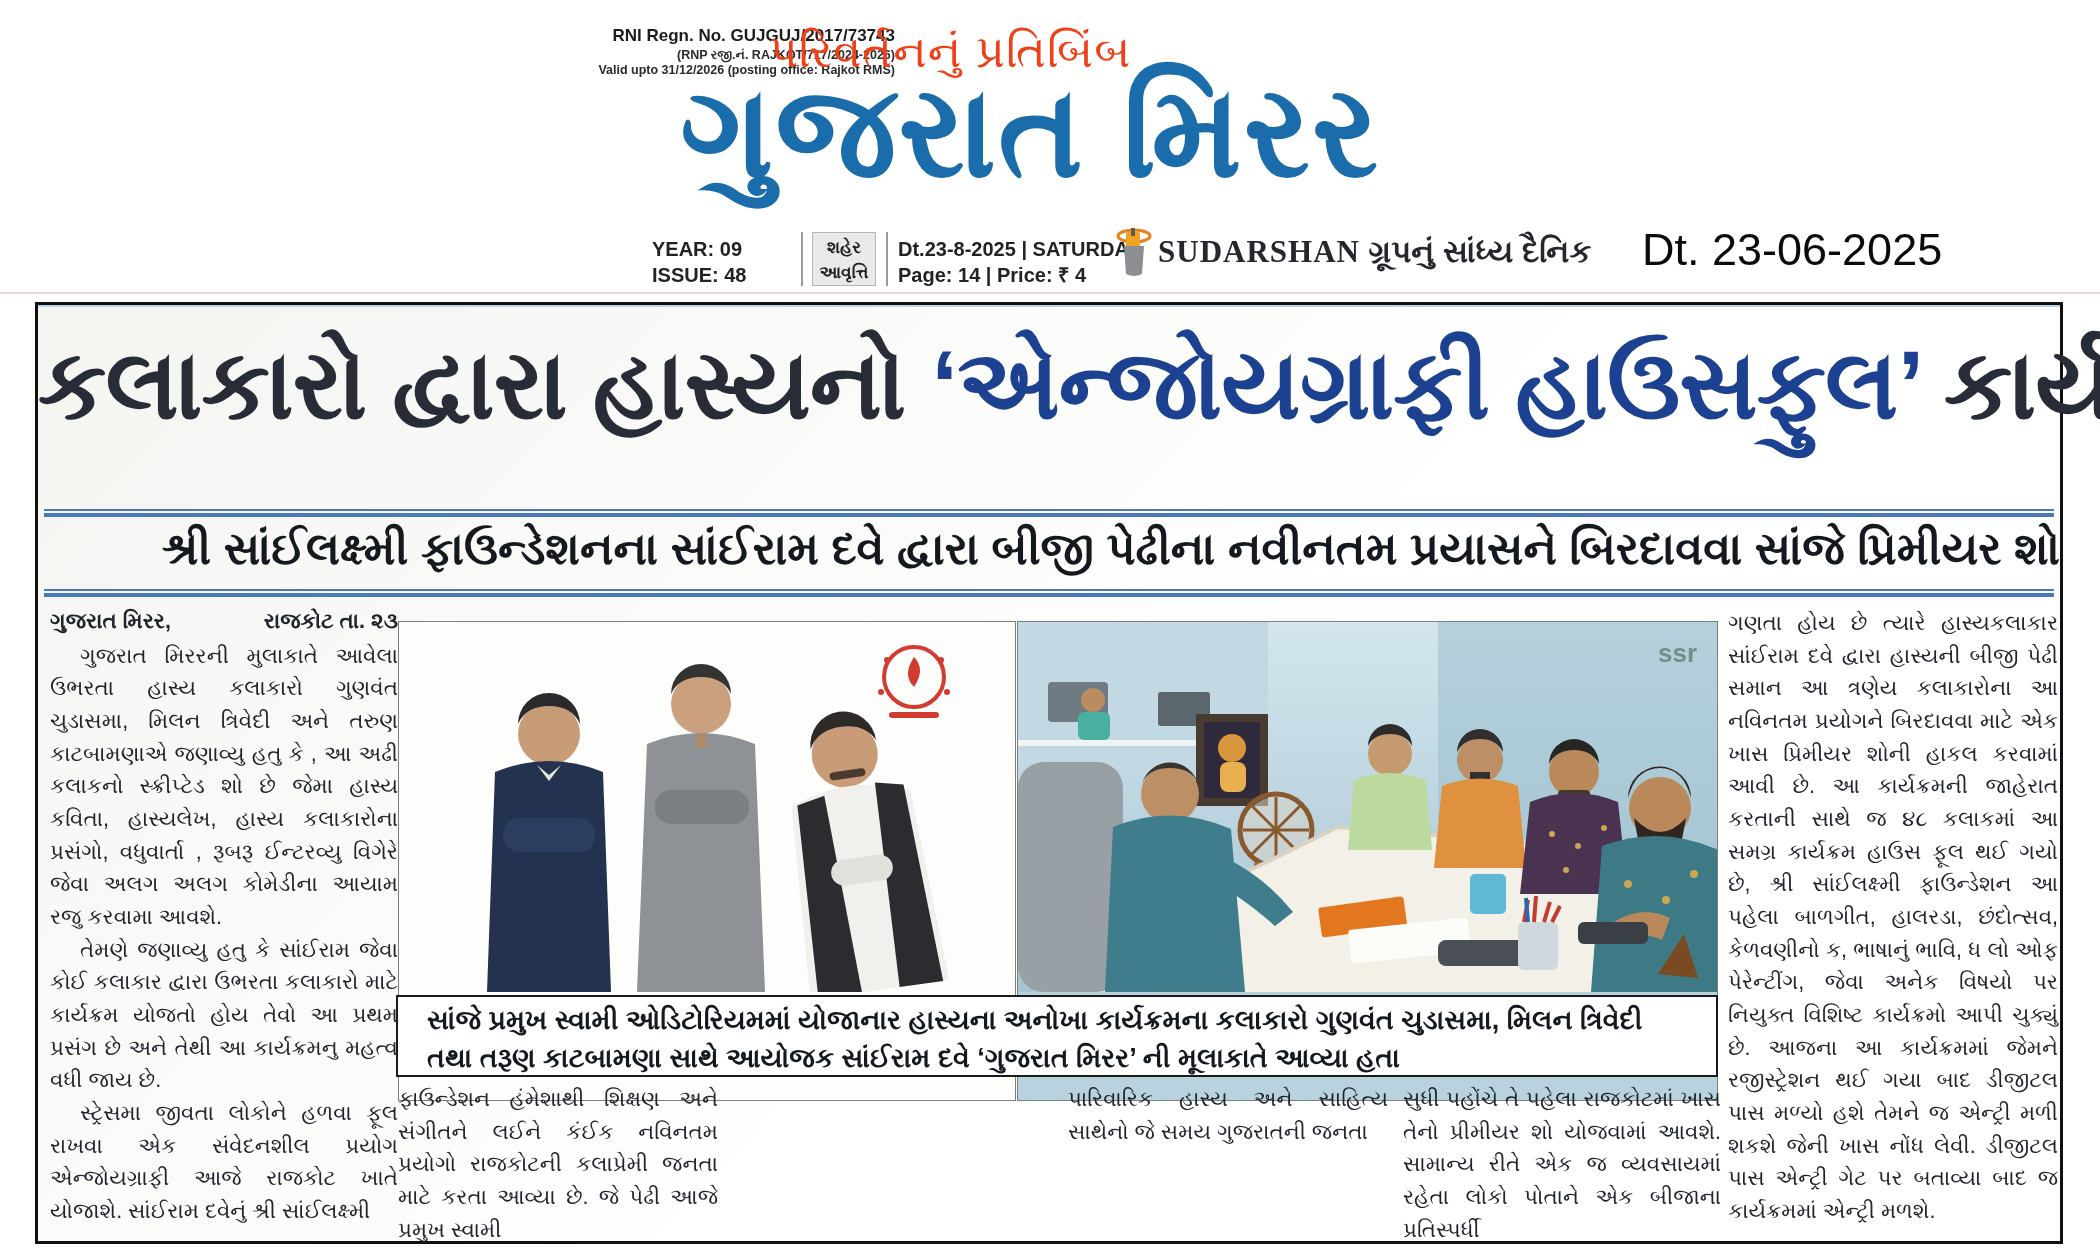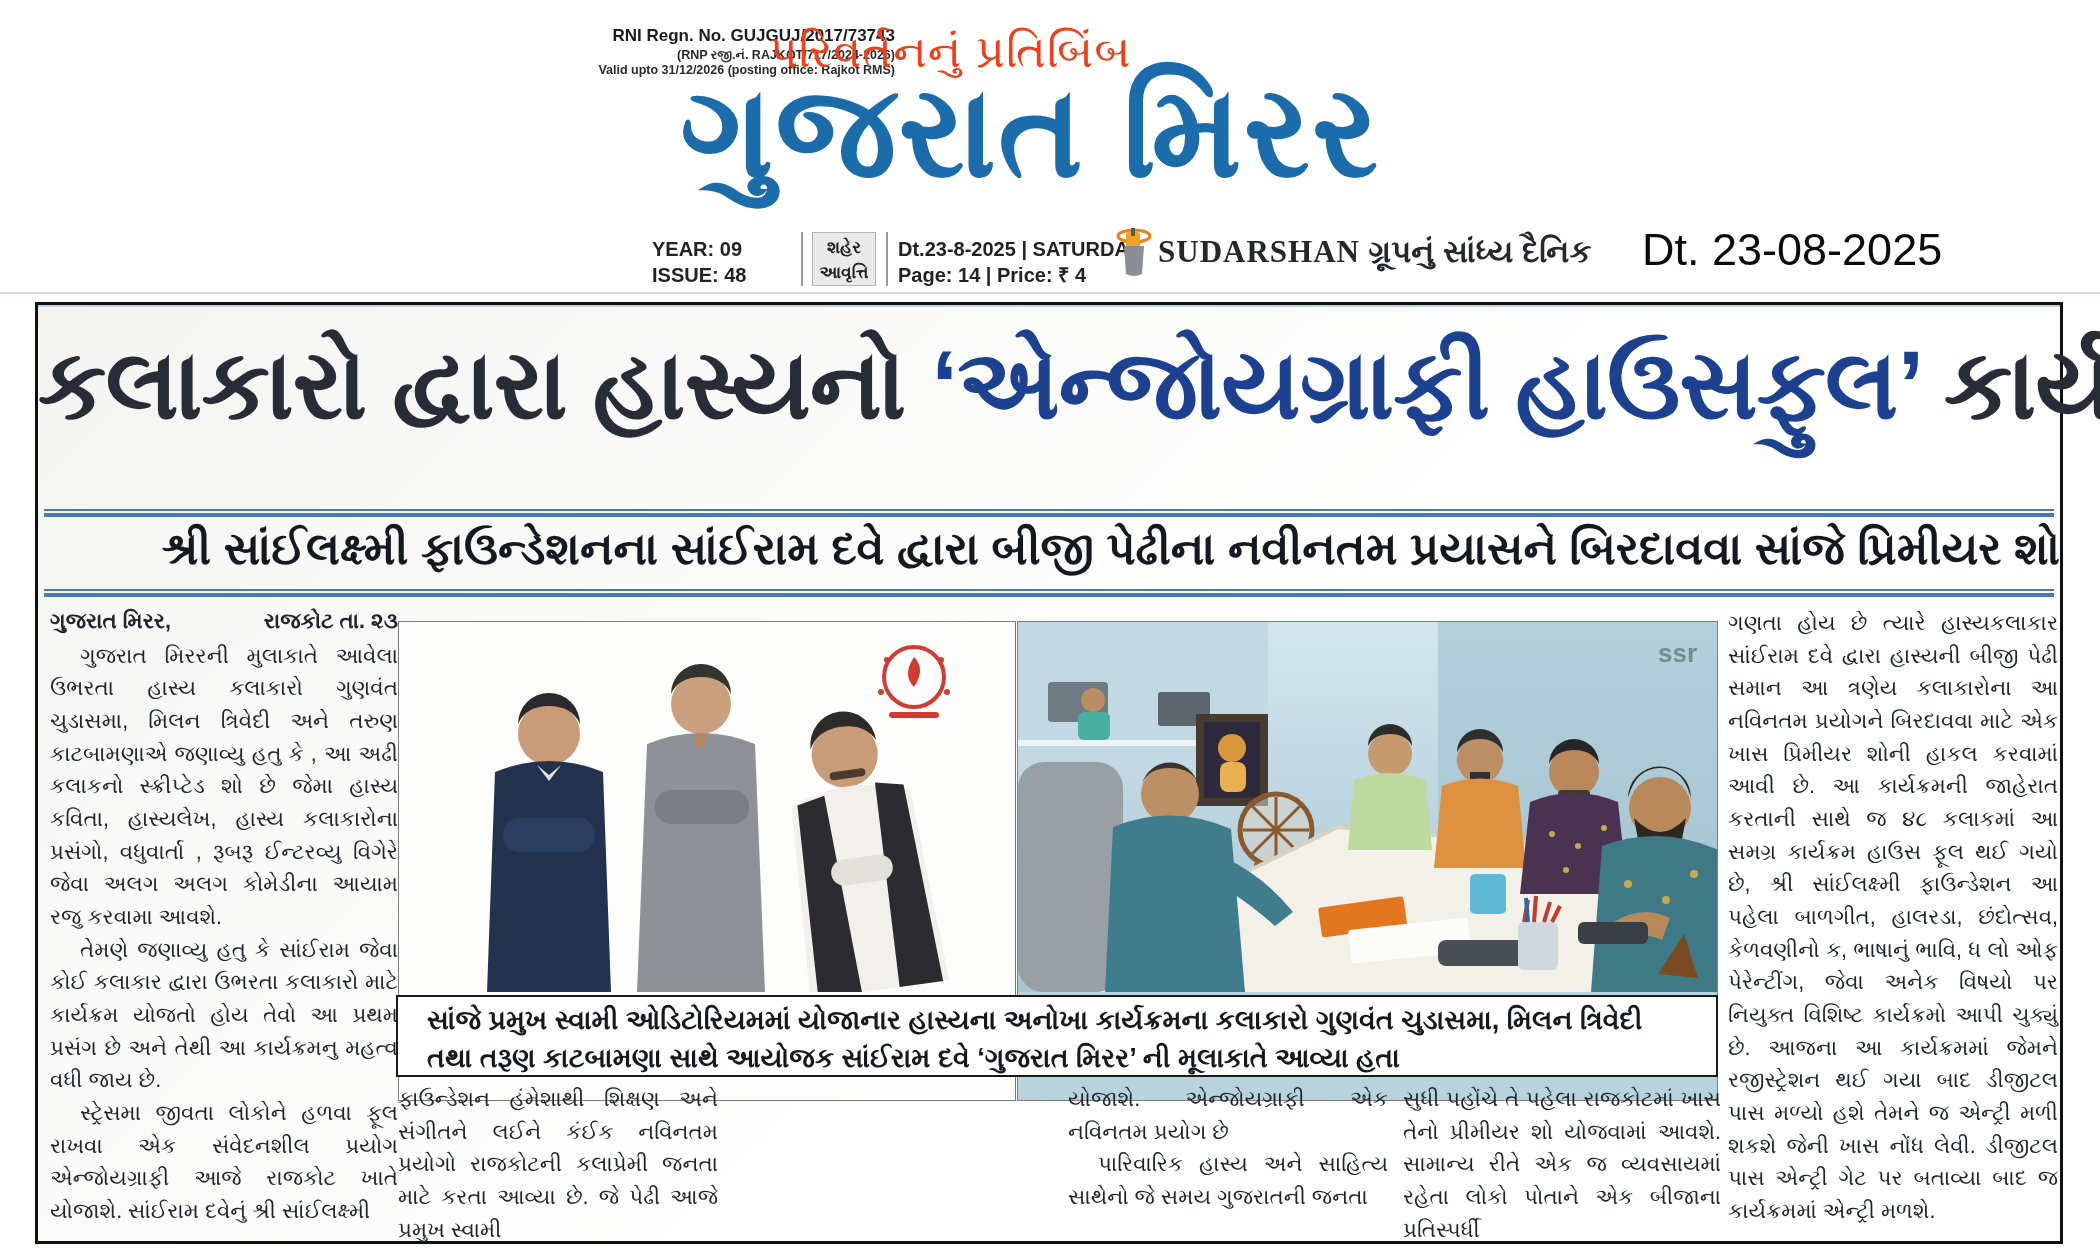--- a/index.html
+++ b/index.html
@@ -98,21 +98,21 @@
   <div class="group-row">
     <svg width="42" height="52" viewBox="0 0 42 52">
       <ellipse cx="22" cy="10" rx="16" ry="6" fill="none" stroke="#e8821e" stroke-width="3"></ellipse>
       <rect x="14" y="6" width="14" height="16" rx="2" fill="#f2a225"></rect>
       <path d="M12 20 L32 20 L30 48 Q22 52 14 48 Z" fill="#8b8f94"></path>
       <rect x="19" y="2" width="4" height="8" fill="#5a5a5a"></rect>
     </svg>
     <div class="group-text"><span class="gname">SUDARSHAN</span><span> ગ્રૂપનું સાંધ્ય દૈનિક</span></div>
   </div>
 
-  <div class="stamp-date">Dt. 23-08-2025</div>
+  <div class="stamp-date">Dt. 23-06-2025</div>
   <div class="header-rule"></div>
 
   <div class="article-box">
     <div class="inner-top-line"></div>
 
     <div class="headline"><span>કલાકારો દ્વારા હાસ્યનો </span><span class="hl-blue">‘એન્જોયગ્રાફી હાઉસફુલ’</span><span> કાર્યક્રમ</span></div>
 
     <div class="double-rule rule-top"></div>
     <div class="subheadline">શ્રી સાંઈલક્ષ્મી ફાઉન્ડેશનના સાંઈરામ દવે દ્વારા બીજી પેઢીના નવીનતમ પ્રયાસને બિરદાવવા સાંજે પ્રિમીયર શો</div>
     <div class="double-rule rule-bottom"></div>
@@ -267,21 +267,20 @@
         </g>
       </svg>
     </div>
 
     <div class="caption-box">સાંજે પ્રમુખ સ્વામી ઓડિટોરિયમમાં યોજાનાર હાસ્યના અનોખા કાર્યક્રમના કલાકારો ગુણવંત ચુડાસમા, મિલન ત્રિવેદી તથા તરૂણ કાટબામણા સાથે આયોજક સાંઈરામ દવે ‘ગુજરાત મિરર’ ની મૂલાકાતે આવ્યા હતા</div>
 
     <div class="col col-2" data-no-first-indent="">
         <p>ફાઉન્ડેશન હંમેશાથી શિક્ષણ અને સંગીતને લઈને કંઈક નવિનતમ પ્રયોગો રાજકોટની કલાપ્રેમી જનતા માટે કરતા આવ્યા છે. જે પેઢી આજે પ્રમુખ સ્વામી</p>
       </div>
     <div class="col col-4" data-no-first-indent="">
-        <p>યોજાશે. એન્જોયગ્રાફી એક નવિનતમ પ્રયોગ છે</p>
         <p>પારિવારિક હાસ્ય અને સાહિત્ય સાથેનો જે સમય ગુજરાતની જનતા</p>
       </div>
     <div class="col col-5" data-no-first-indent="">
         <p>સુધી પહોંચે તે પહેલા રાજકોટમાં ખાસ તેનો પ્રીમીયર શો યોજવામાં આવશે. સામાન્ય રીતે એક જ વ્યવસાયમાં રહેતા લોકો પોતાને એક બીજાના પ્રતિસ્પર્ધી</p>
       </div>
 
     <div class="col col-6" data-no-first-indent="">
         <p>ગણતા હોય છે ત્યારે હાસ્યકલાકાર સાંઈરામ દવે દ્વારા હાસ્યની બીજી પેઢી સમાન આ ત્રણેય કલાકારોના આ નવિનતમ પ્રયોગને બિરદાવવા માટે એક ખાસ પ્રિમીયર શોની હાકલ કરવામાં આવી છે. આ કાર્યક્રમની જાહેરાત કરતાની સાથે જ ૪૮ કલાકમાં આ સમગ્ર કાર્યક્રમ હાઉસ ફૂલ થઈ ગયો છે, શ્રી સાંઈલક્ષ્મી ફાઉન્ડેશન આ પહેલા બાળગીત, હાલરડા, છંદોત્સવ, કેળવણીનો ક, ભાષાનું ભાવિ, ધ લો ઓફ પેરેન્ટીંગ, જેવા અનેક વિષયો પર નિયુક્ત વિશિષ્ટ કાર્યક્રમો આપી ચુક્યું છે. આજના આ કાર્યક્રમમાં જેમને રજીસ્ટ્રેશન થઈ ગયા બાદ ડીજીટલ પાસ મળ્યો હશે તેમને જ એન્ટ્રી મળી શકશે જેની ખાસ નોંધ લેવી. ડીજીટલ પાસ એન્ટ્રી ગેટ પર બતાવ્યા બાદ જ કાર્યક્રમમાં એન્ટ્રી મળશે.</p>
       </div>
   </div>

